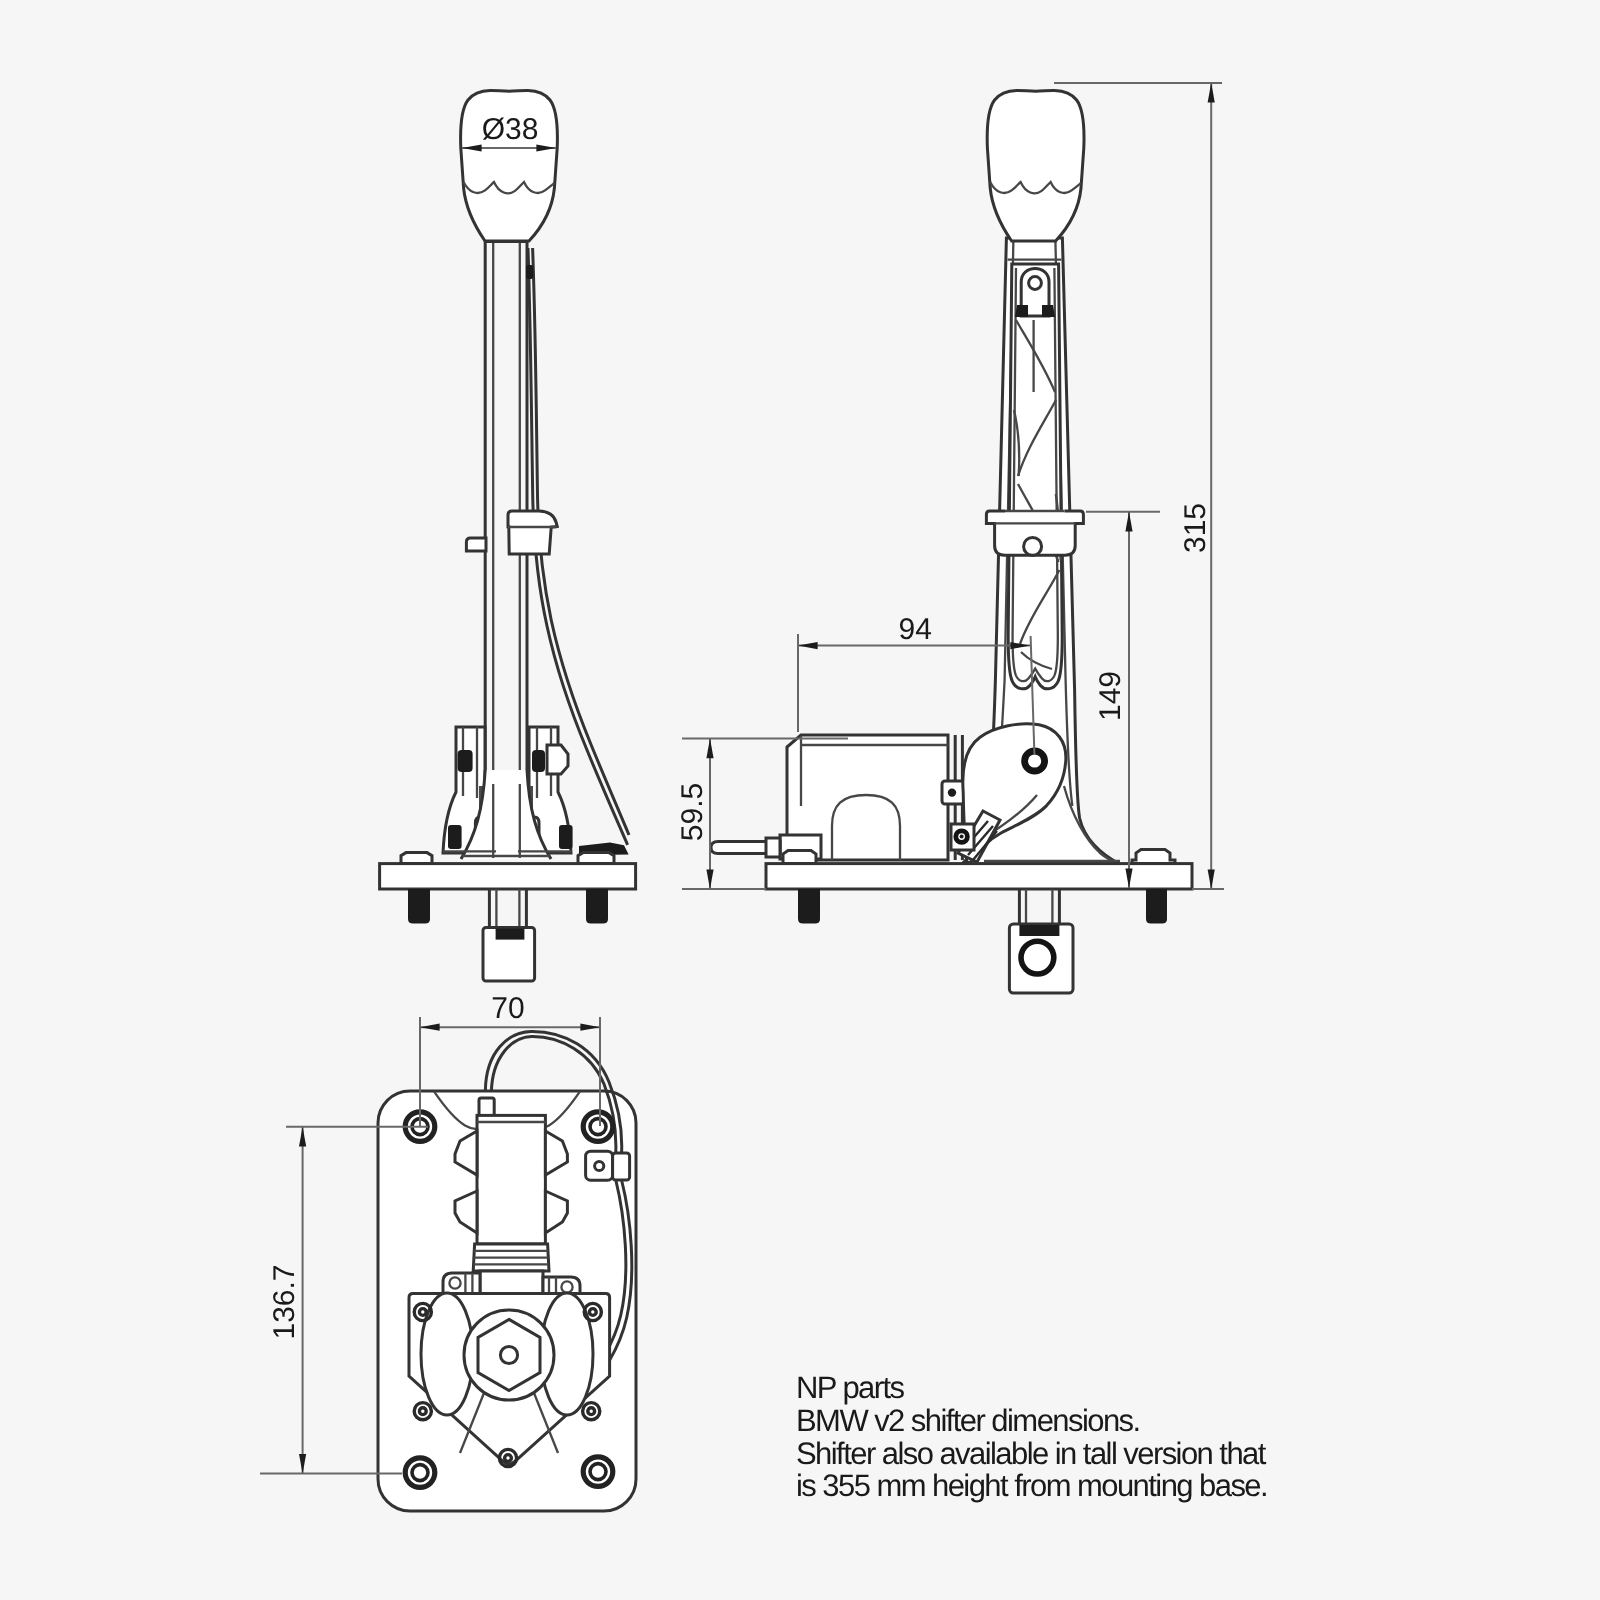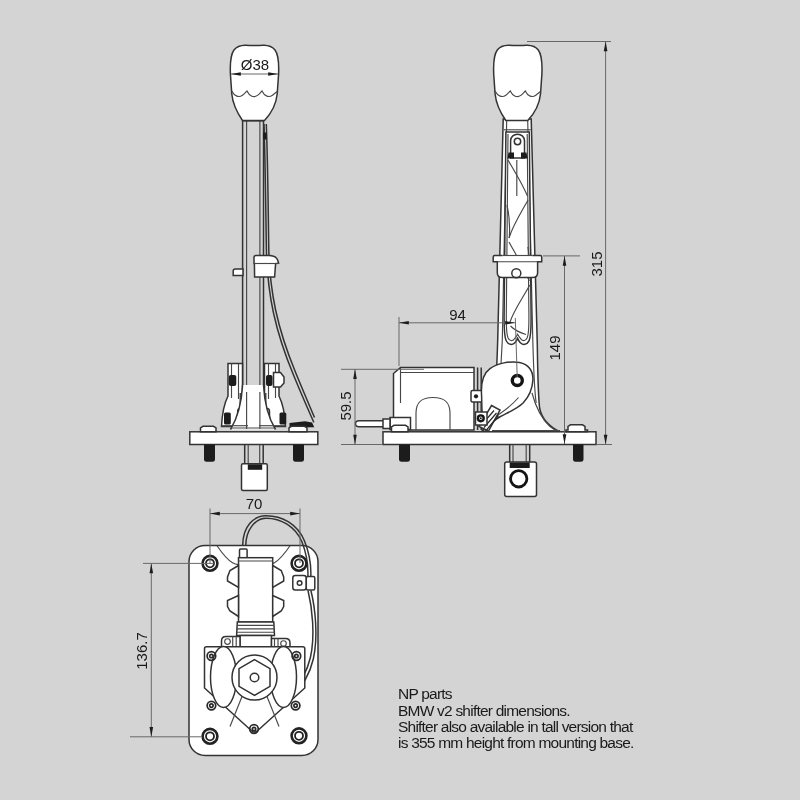--- a/index.html
+++ b/index.html
@@ -1,16 +1,16 @@
 <!DOCTYPE html>
 <html><head>
 <meta charset="utf-8">
 <style>
 html,body{margin:0;padding:0;background:#ffffff;}
-#page{width:800px;height:800px;position:relative;background:#86efac;overflow:hidden;filter:grayscale(1);}
+#page{width:800px;height:800px;position:relative;background:#fef9c3;overflow:hidden;filter:grayscale(1);}
 svg{position:absolute;top:0;left:0;}
 text{font-family:"Liberation Sans",sans-serif;fill:#1a1a1a;}
 .dim{stroke:#686868;stroke-width:1;fill:none;}
 .dimt{font-size:15px;}
 .ln{stroke:#333333;stroke-width:1.5;fill:none;}
 .lnf{stroke:#333333;stroke-width:1.5;fill:#ffffff;}
 .thin{stroke:#474747;stroke-width:1.15;fill:none;}
 .blk{fill:#1c1c1c;stroke:none;}
 </style>
 </head>

